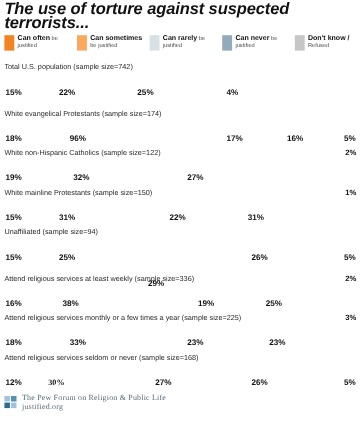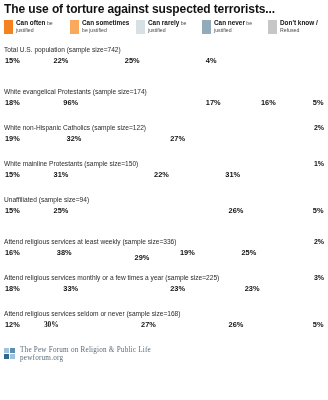--- a/index.html
+++ b/index.html
@@ -16,26 +16,27 @@
   }
   .page {
     width: 328px;
     height: 400px;
     position: relative;
     box-sizing: border-box;
     padding: 0 2px;
   }
   
   .chart-title {
-    font-size: 12px;
+    font-size: 15px;
     font-weight: bold;
     color: #111111;
     letter-spacing: -0.1px;
     padding: 3px 0 0 2px;
     line-height: 12px;
+    font-style: italic;
   }
   
   .legend {
     display: flex;
     align-items: flex-start;
     margin: 5px 0 0 2px;
     height: 20px;
   }
   .legend-item {
     display: flex;
@@ -70,21 +71,21 @@
     font-size: 6.6px;
     color: #2b2b2b;
     line-height: 9px;
     padding-left: 2px;
     white-space: nowrap;
   }
   .bar-row {
     display: flex;
     width: 324px;
     height: 22px;
-    align-items: flex-start;
+    align-items: center;
   }
   .seg {
     position: relative;
     box-sizing: border-box;
     border-right: 1.5px solid #ffffff;
     overflow: visible;
   }
   .seg:last-child { border-right: none; }
   .seg-label {
     position: absolute;
@@ -322,17 +323,17 @@
 
   <div class="footer">
     <div class="footer-logo">
       <i class="lq1"></i>
         <i class="lq2"></i>
         <i class="lq3"></i>
         <i class="lq4"></i>
     </div>
     <div class="footer-text">
       <span class="l1">The Pew Forum on Religion &amp; Public Life</span>
-      <span class="l2">pewforum.org</span>
+      <span class="l2">justified.org</span>
     </div>
   </div>
 
 </div>
 
 </body></html>

